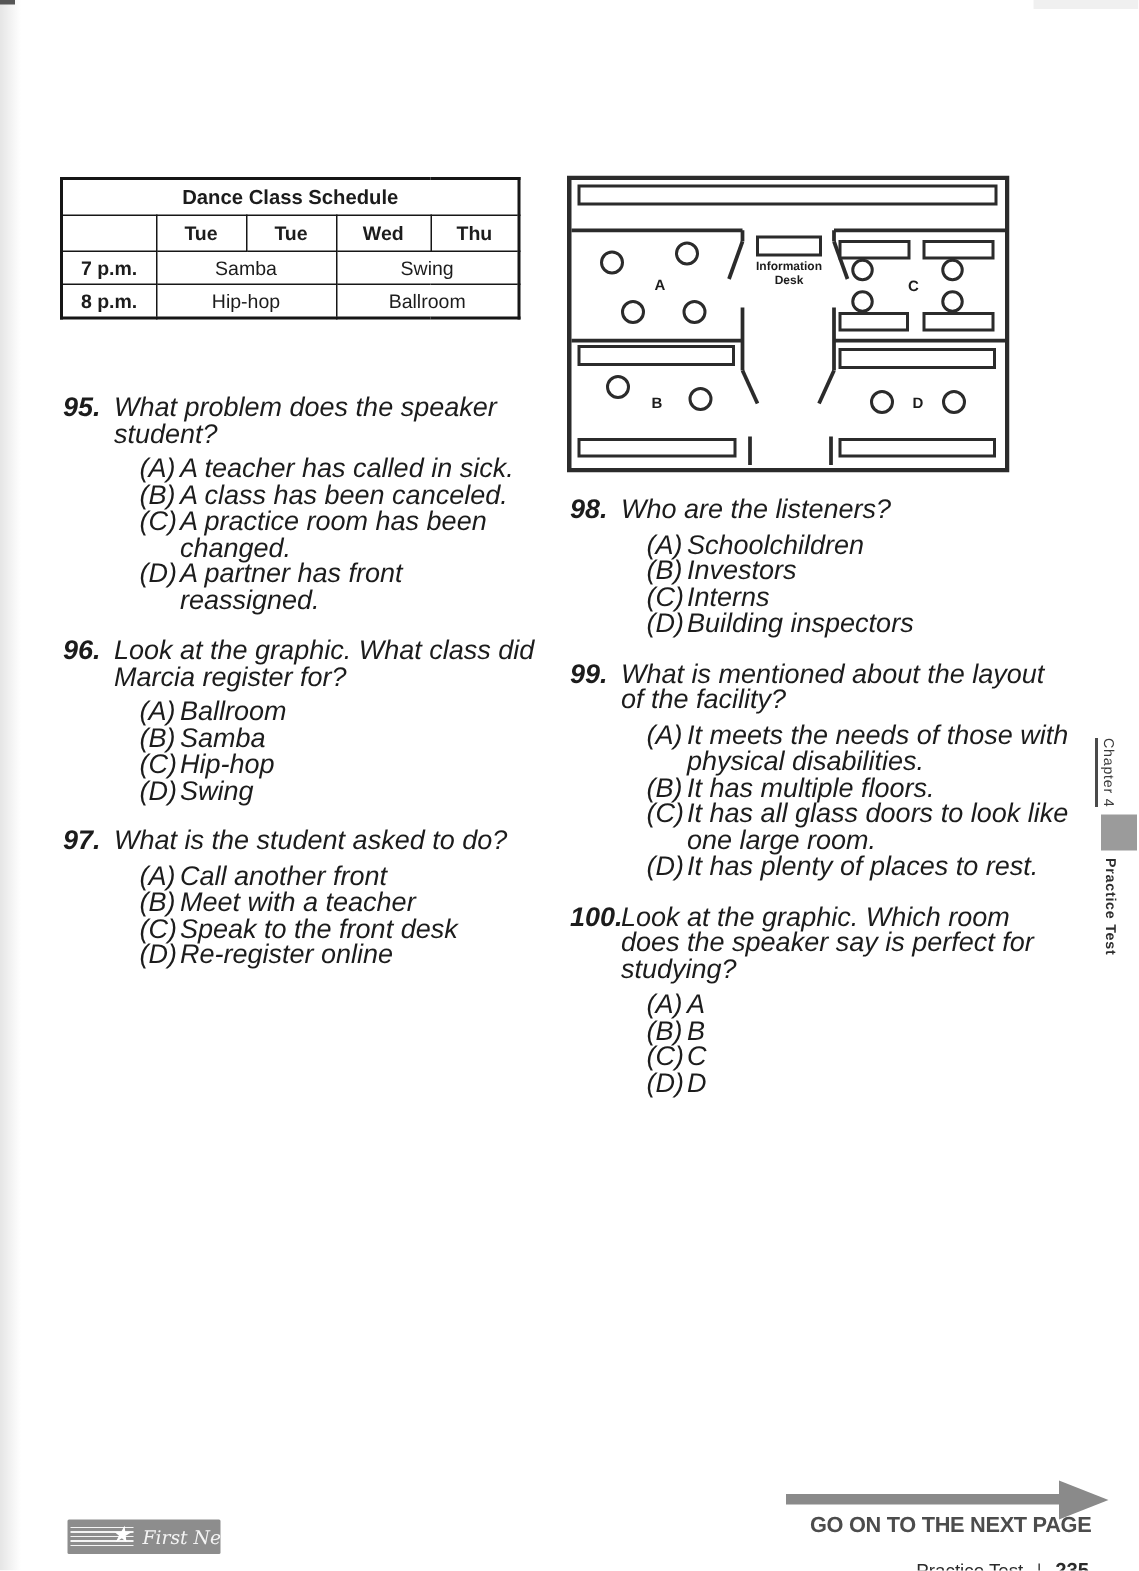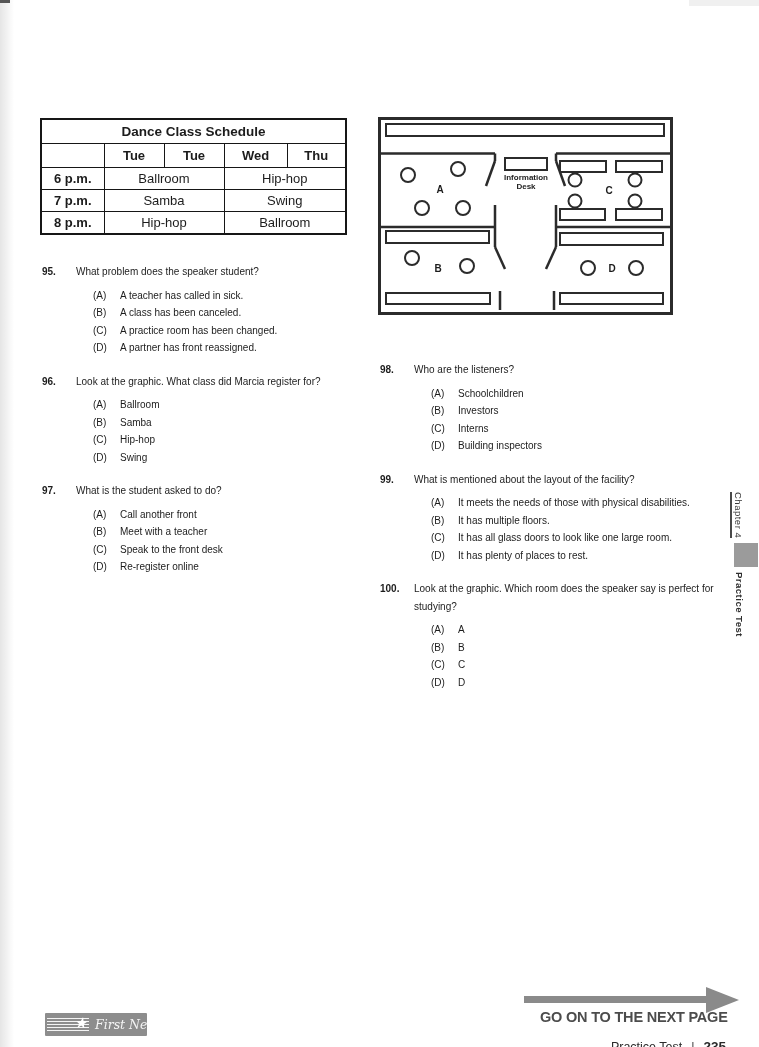--- a/index.html
+++ b/index.html
@@ -21,23 +21,23 @@
   .sched{border:2.5px solid #161616;}
   .sched .title-cell{font-weight:bold;font-size:13.5px;height:23px;}
   .sched .hdr{font-weight:bold;height:23px;}
   .sched .time{font-weight:bold;height:21px;}
   .sched .cls{height:21px;}
 
   
   .floorplan{position:absolute;left:378px;top:117px;}
 
   
-  .qcol{position:absolute;font-size:10px;line-height:17.5px;}
+  .qcol{position:absolute;font-size:18px;line-height:17.5px;font-style:italic;}
   .col-left{left:76px;top:263px;width:282px;}
-  .col-right{left:414px;top:361px;width:300px;}
+  .col-right{left:414px;top:331px;width:300px;}
   .question{position:relative;margin-bottom:16px;}
   .qnum{position:absolute;left:-34px;top:0;width:32px;font-weight:bold;white-space:nowrap;}
   .qtext{font-weight:normal;}
   .q-options{margin-top:6px;}
   .opt{display:flex;}
   .opt-letter{width:27px;flex:0 0 27px;margin-left:17px;}
   .opt-text{flex:1;}
 
   
   .tab-chapter{position:absolute;left:733px;top:492px;writing-mode:vertical-rl;
@@ -84,25 +84,20 @@
         <td class="title-cell" colspan="5">Dance Class Schedule</td>
       </tr>
   <tr>
     <td class="hdr"></td>
     <td class="hdr">Tue</td>
     <td class="hdr">Tue</td>
     <td class="hdr">Wed</td>
     <td class="hdr">Thu</td>
   </tr>
   <tr>
-    <td class="time">6 p.m.</td>
-    <td class="cls" colspan="2">Ballroom</td>
-    <td class="cls" colspan="2">Hip-hop</td>
-  </tr>
-  <tr>
     <td class="time">7 p.m.</td>
     <td class="cls" colspan="2">Samba</td>
     <td class="cls" colspan="2">Swing</td>
   </tr>
   <tr>
     <td class="time">8 p.m.</td>
     <td class="cls" colspan="2">Hip-hop</td>
     <td class="cls" colspan="2">Ballroom</td>
   </tr>
 </tbody>

